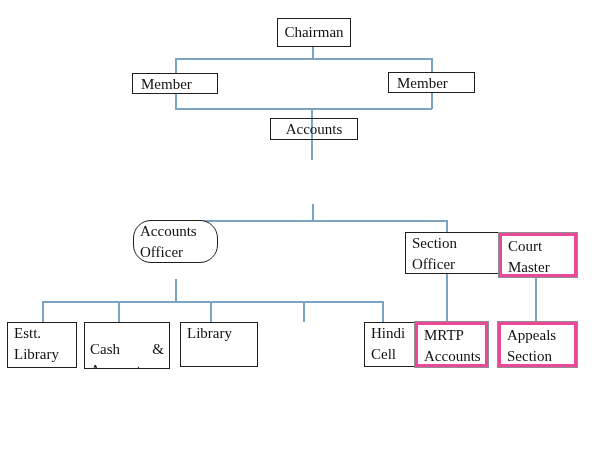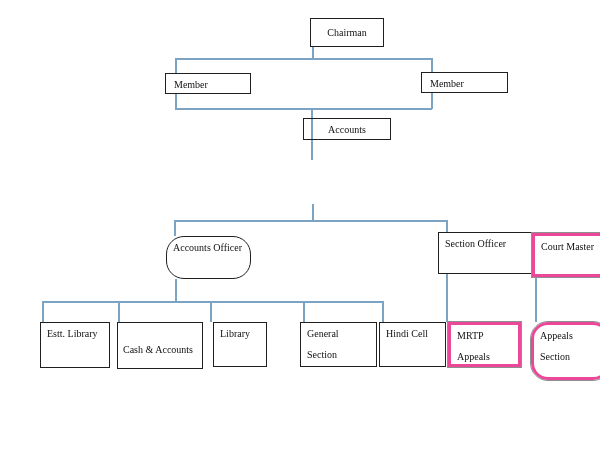--- a/index.html
+++ b/index.html
@@ -22,25 +22,24 @@
   
   .line{position:absolute;background:var(--line-color);z-index:1;}
   .h{height:1.5px;}
   .v{width:1.5px;}
   
   .node{
     position:absolute;
     z-index:2;
     background:#ffffff;
     border:1.5px solid var(--border-color);
-    font-size:10px;
+    font-size:15px;
     line-height:21px;
     padding:0 6px;
     overflow:hidden;
-    margin-left:33px;
   }
   .node.center{text-align:center;padding:0 2px;}
   .node.transparent{background:transparent;}
   .node.shadow{
     border:3px solid #ec4899;
     outline:1px solid var(--shadow-border-color);
   }
   .node.justify{text-align:justify;text-align-last:left;padding:16px 5px;}
   .node.vpad{padding-top:3px;}
 </style>
@@ -70,25 +69,24 @@
   <div class="line v" style="left:535px;top:277px;height:45px;"></div>
 
   <div class="node center vpad" style="left:277px;top:18px;width:74px;height:29px;">Chairman</div>
 
   <div class="node" style="left:132px;top:73px;width:86px;height:21px;padding-left:8px;">Member</div>
   <div class="node" style="left:388px;top:72px;width:87px;height:21px;padding-left:8px;">Member</div>
 
   <div class="node center transparent" style="left:270px;top:118px;width:88px;height:22px;">Accounts</div>
 
 
-  <div class="node" style="left:133px;top:236px;width:85px;height:43px;border-radius:18px;">Accounts Officer</div>
+  <div class="node" style="left:133px;top:220px;width:85px;height:43px;border-radius:18px;">Accounts Officer</div>
   <div class="node" style="left:405px;top:232px;width:94px;height:42px;">Section Officer</div>
   <div class="node shadow" style="left:499px;top:233px;width:78px;height:44px;">Court Master</div>
 
   <div class="node" style="left:7px;top:322px;width:70px;height:46px;">Estt. Library</div>
   <div class="node justify" style="left:84px;top:322px;width:86px;height:47px;">Cash &amp; Accounts</div>
-  <div class="node" style="left:180px;top:322px;width:54px;height:45px;">Library</div>
-  <div class="node" style="left:267px;top:322px;width:77px;height:45px;">General Section</div>
-  <div class="node" style="left:346px;top:322px;width:67px;height:45px;">Hindi Cell</div>
-  <div class="node shadow" style="left:415px;top:322px;width:73px;height:45px;">MRTP Appeals</div>
-  <div class="node shadow" style="left:498px;top:322px;width:79px;height:58px;border-radius:17px;">Appeals Section</div>
+  <div class="node" style="left:180px;top:322px;width:78px;height:45px;">Library</div>
+  <div class="node" style="left:364px;top:322px;width:67px;height:45px;">Hindi Cell</div>
+  <div class="node shadow" style="left:415px;top:322px;width:73px;height:45px;">MRTP Accounts</div>
+  <div class="node shadow" style="left:498px;top:322px;width:79px;height:45px;">Appeals Section</div>
 
 </div>
 
 </body></html>

